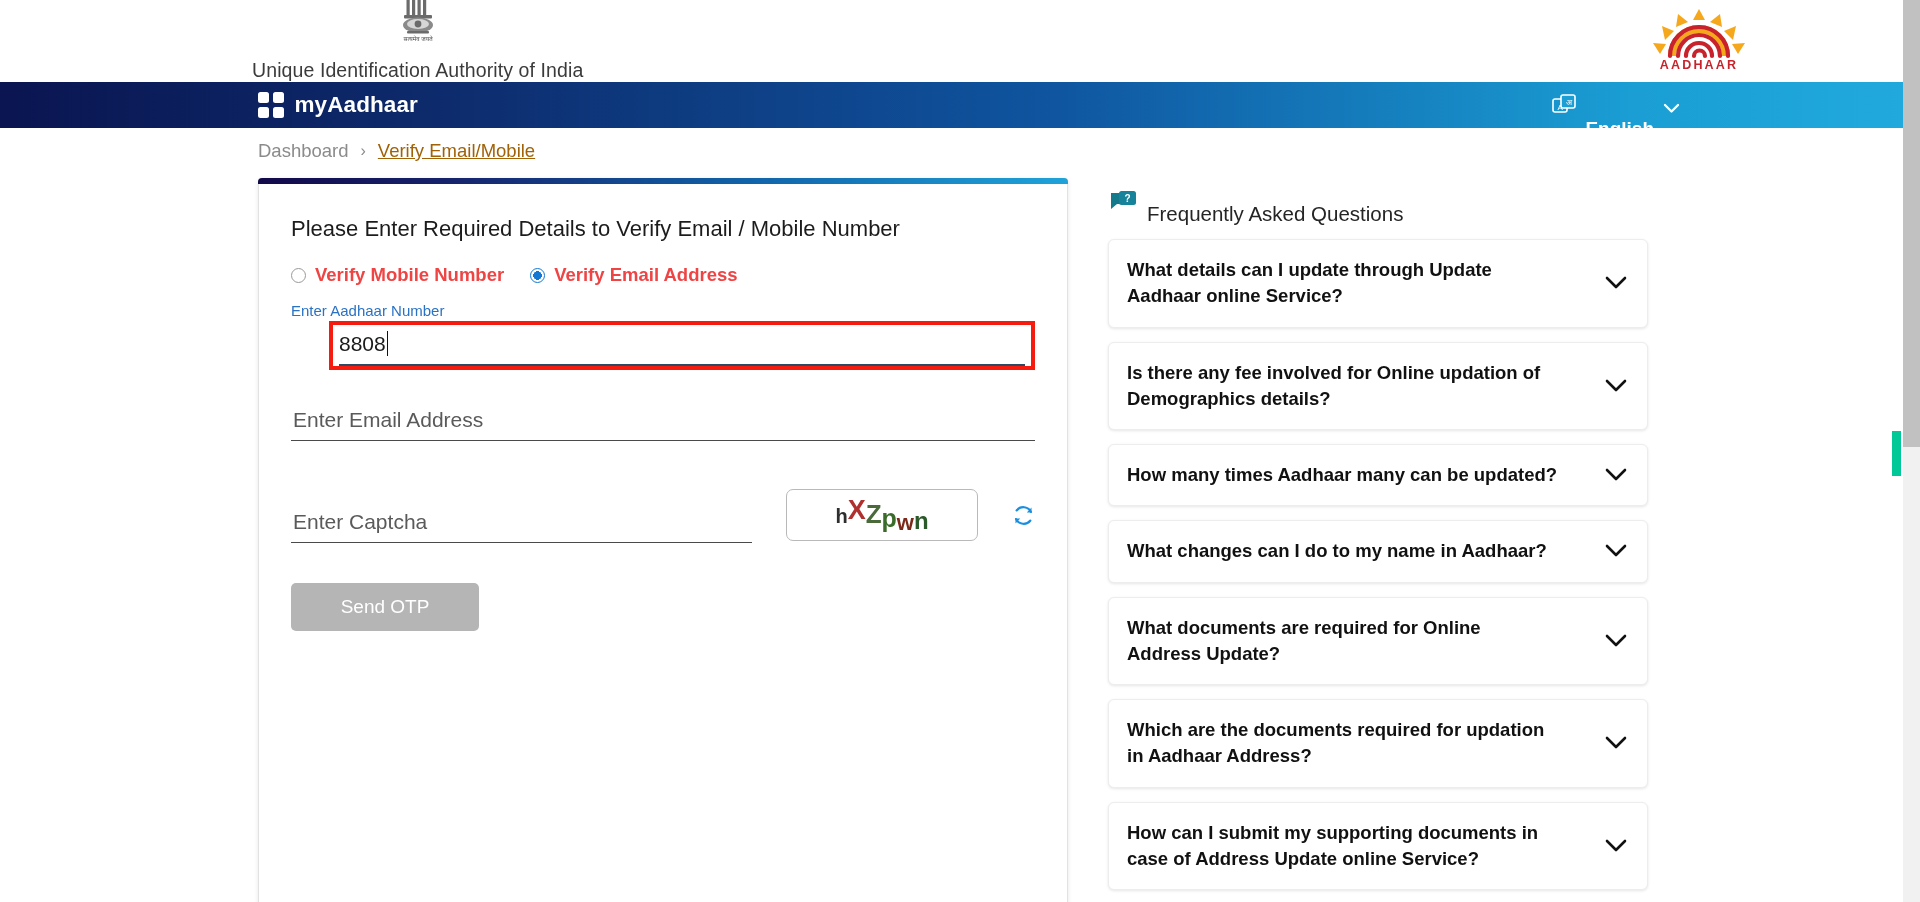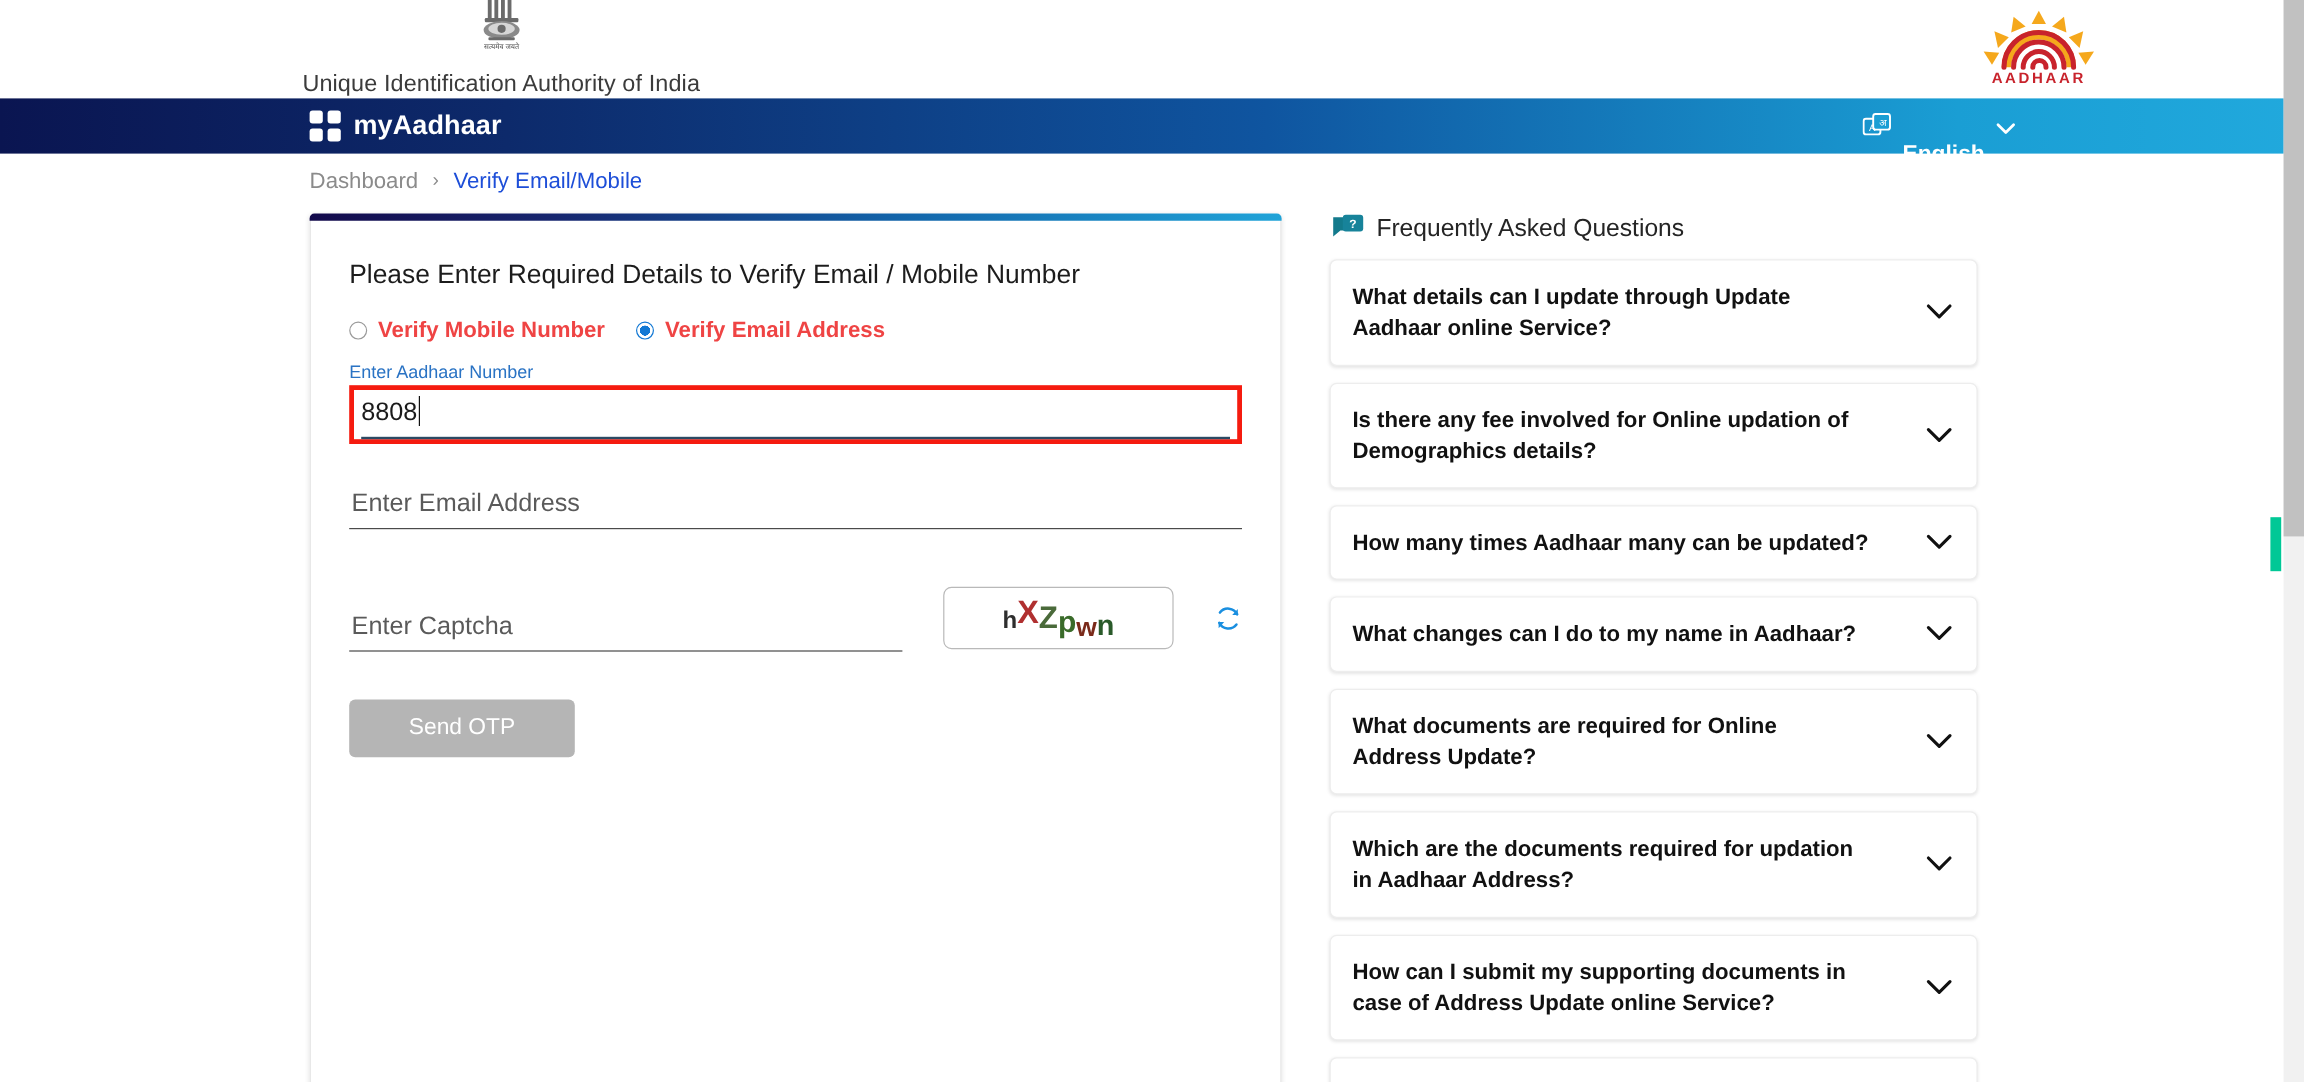--- a/index.html
+++ b/index.html
@@ -103,21 +103,21 @@
   }
   .breadcrumb {
     margin: 12px 0 0 258px;
     display: flex;
     align-items: center;
     gap: 12px;
     font-size: 18.5px;
   }
   .bc-muted { color: #8b8b8b; }
   .bc-sep { color: #8b8b8b; font-size: 16px; }
-  .bc-active { color: #1d4ed8; }
+  .bc-active { color: #a16207; text-decoration: underline; }
 
   .content {
     display: flex;
     margin: 16px 0 0 258px;
     gap: 40px;
   }
 
   
   .form-card {
     width: 810px;
@@ -191,20 +191,21 @@
     color: #0c4a6e;
     padding: 4px 2px 8px 2px;
     outline: none;
   }
   .txt-input::placeholder { color: #5a5a5a; }
   .aadhaar-wrap {
     position: relative;
     border: 4px solid #f51b0f;
     padding: 2px 6px 0 6px;
     margin-top: 1px;
+    margin-left: 38px;
   }
   .caret {
     display: inline-block;
     width: 1.5px;
     height: 25px;
     background: #111;
     vertical-align: -5px;
     margin-left: 1px;
     animation: none;
   }
@@ -266,20 +267,21 @@
     display: flex;
     align-items: center;
     gap: 10px;
     margin-bottom: 13px;
     padding-left: 2px;
   }
   .faq-q-icon { width: 27px; height: 25px; }
   .faq-title {
     font-size: 20.5px;
     color: #252525;
+    margin-top: 24px;
   }
   .faq-list { display: flex; flex-direction: column; gap: 14px; }
   .faq-item {
     background: #ffffff;
     border: 1px solid #ededed;
     border-radius: 6px;
     box-shadow: 0 1px 3px rgba(0,0,0,0.10);
     padding: 17px 20px 17px 18px;
     display: flex;
     align-items: center;

